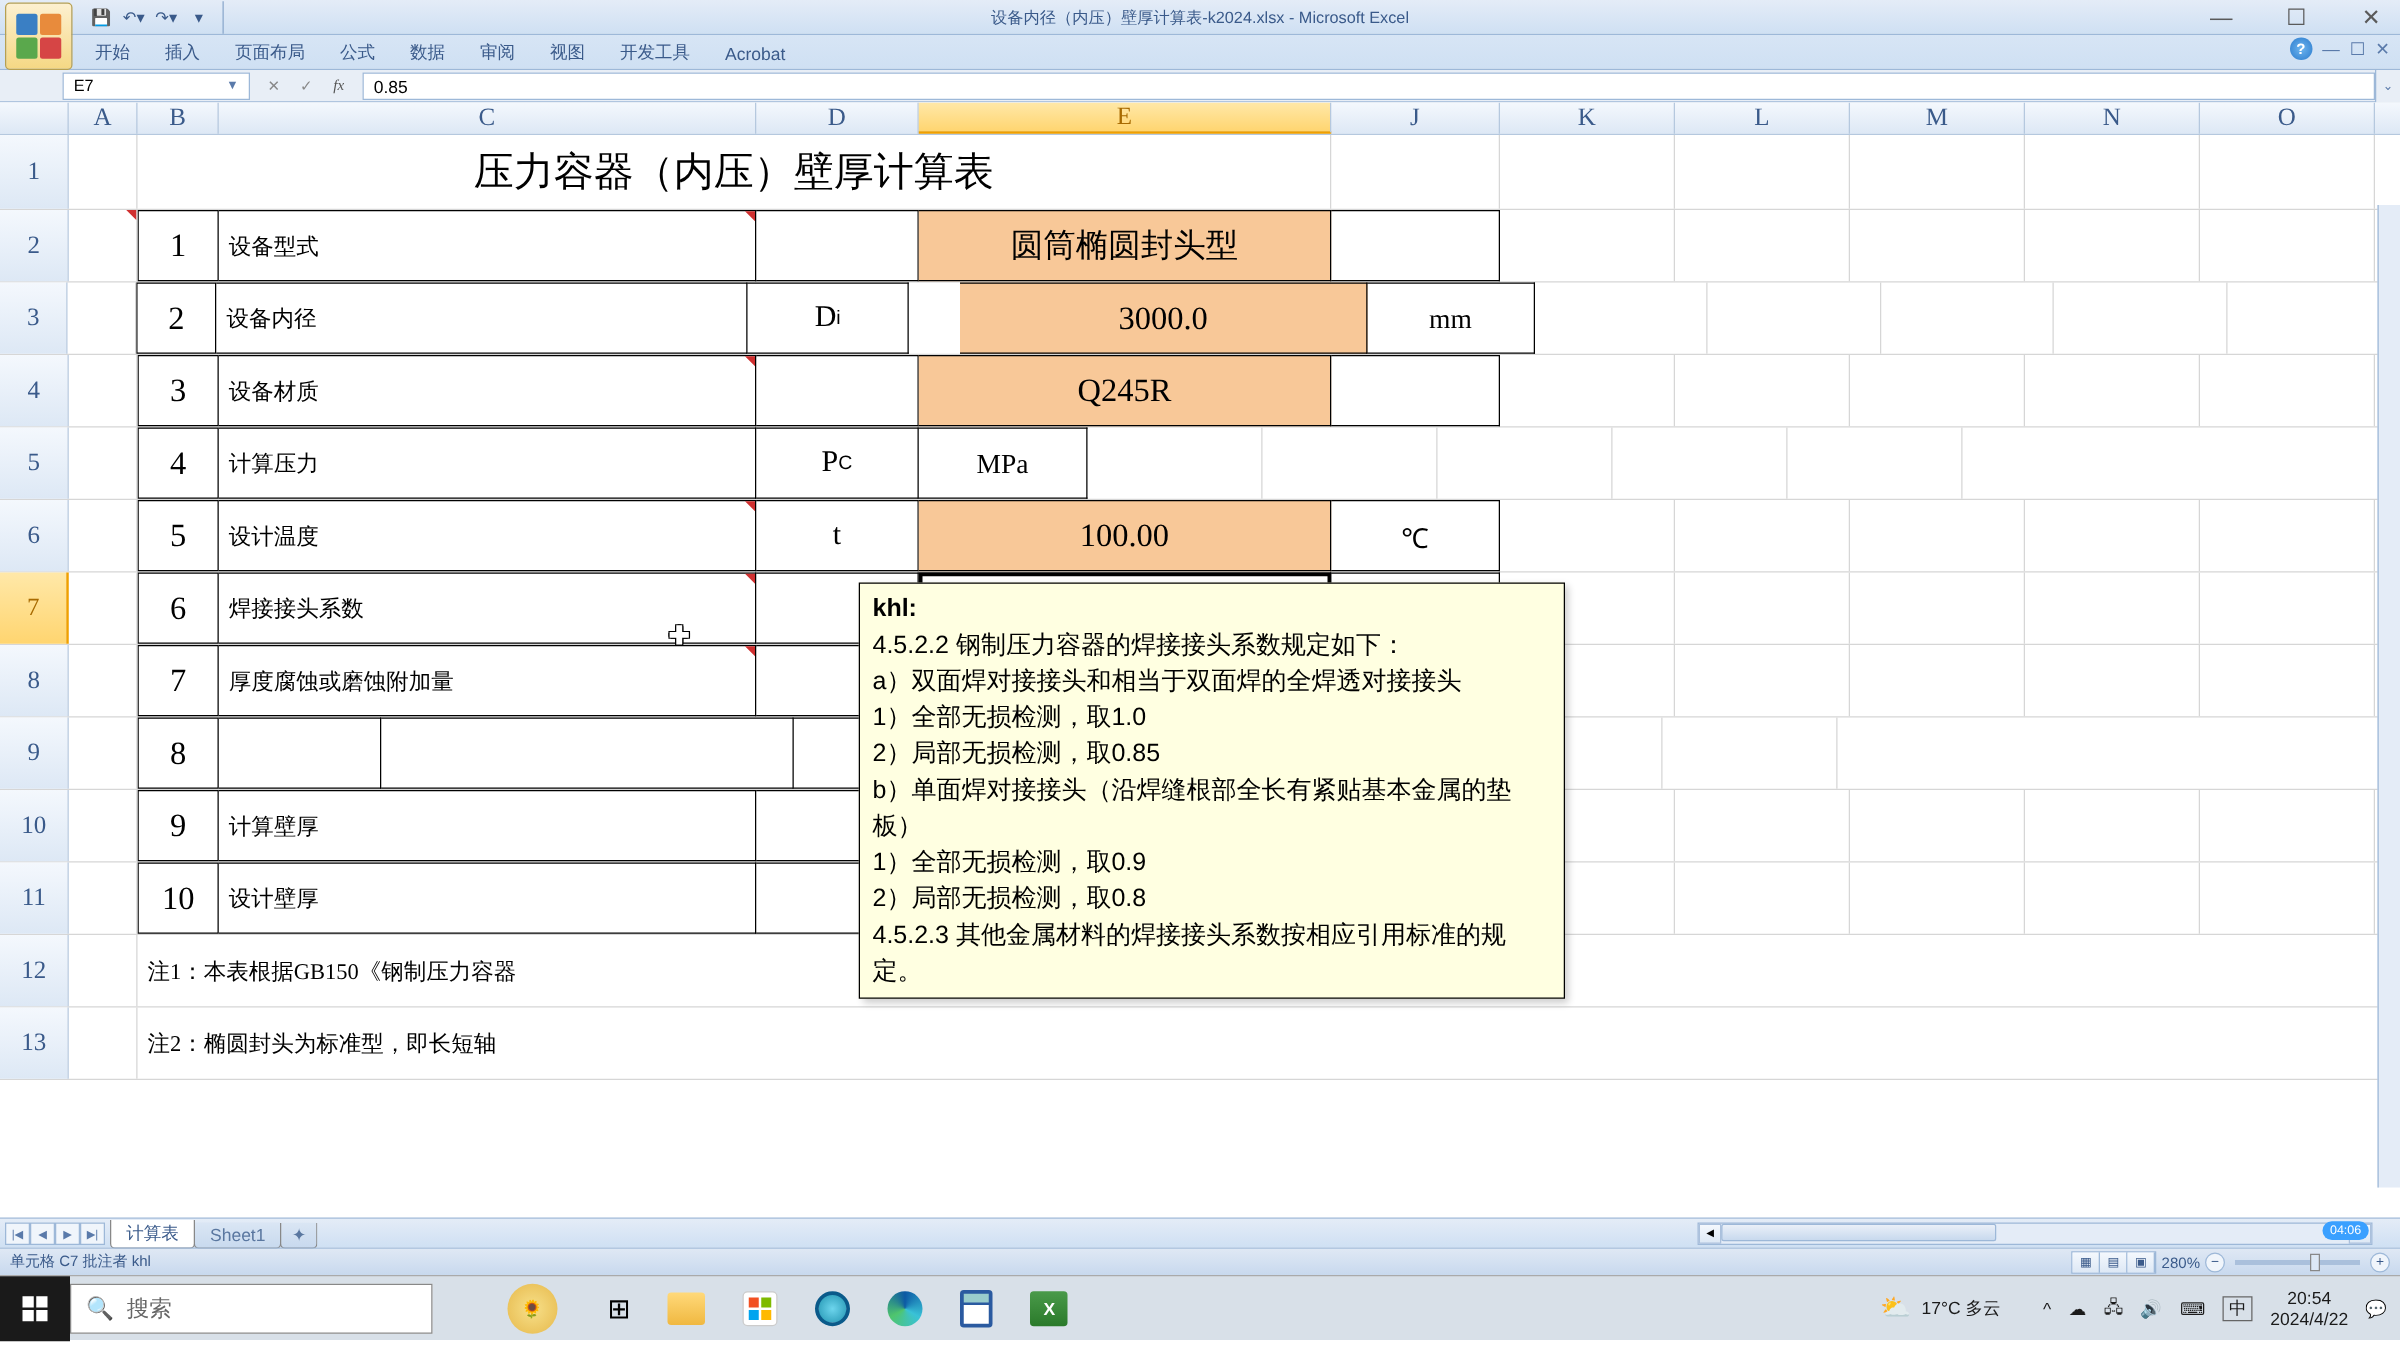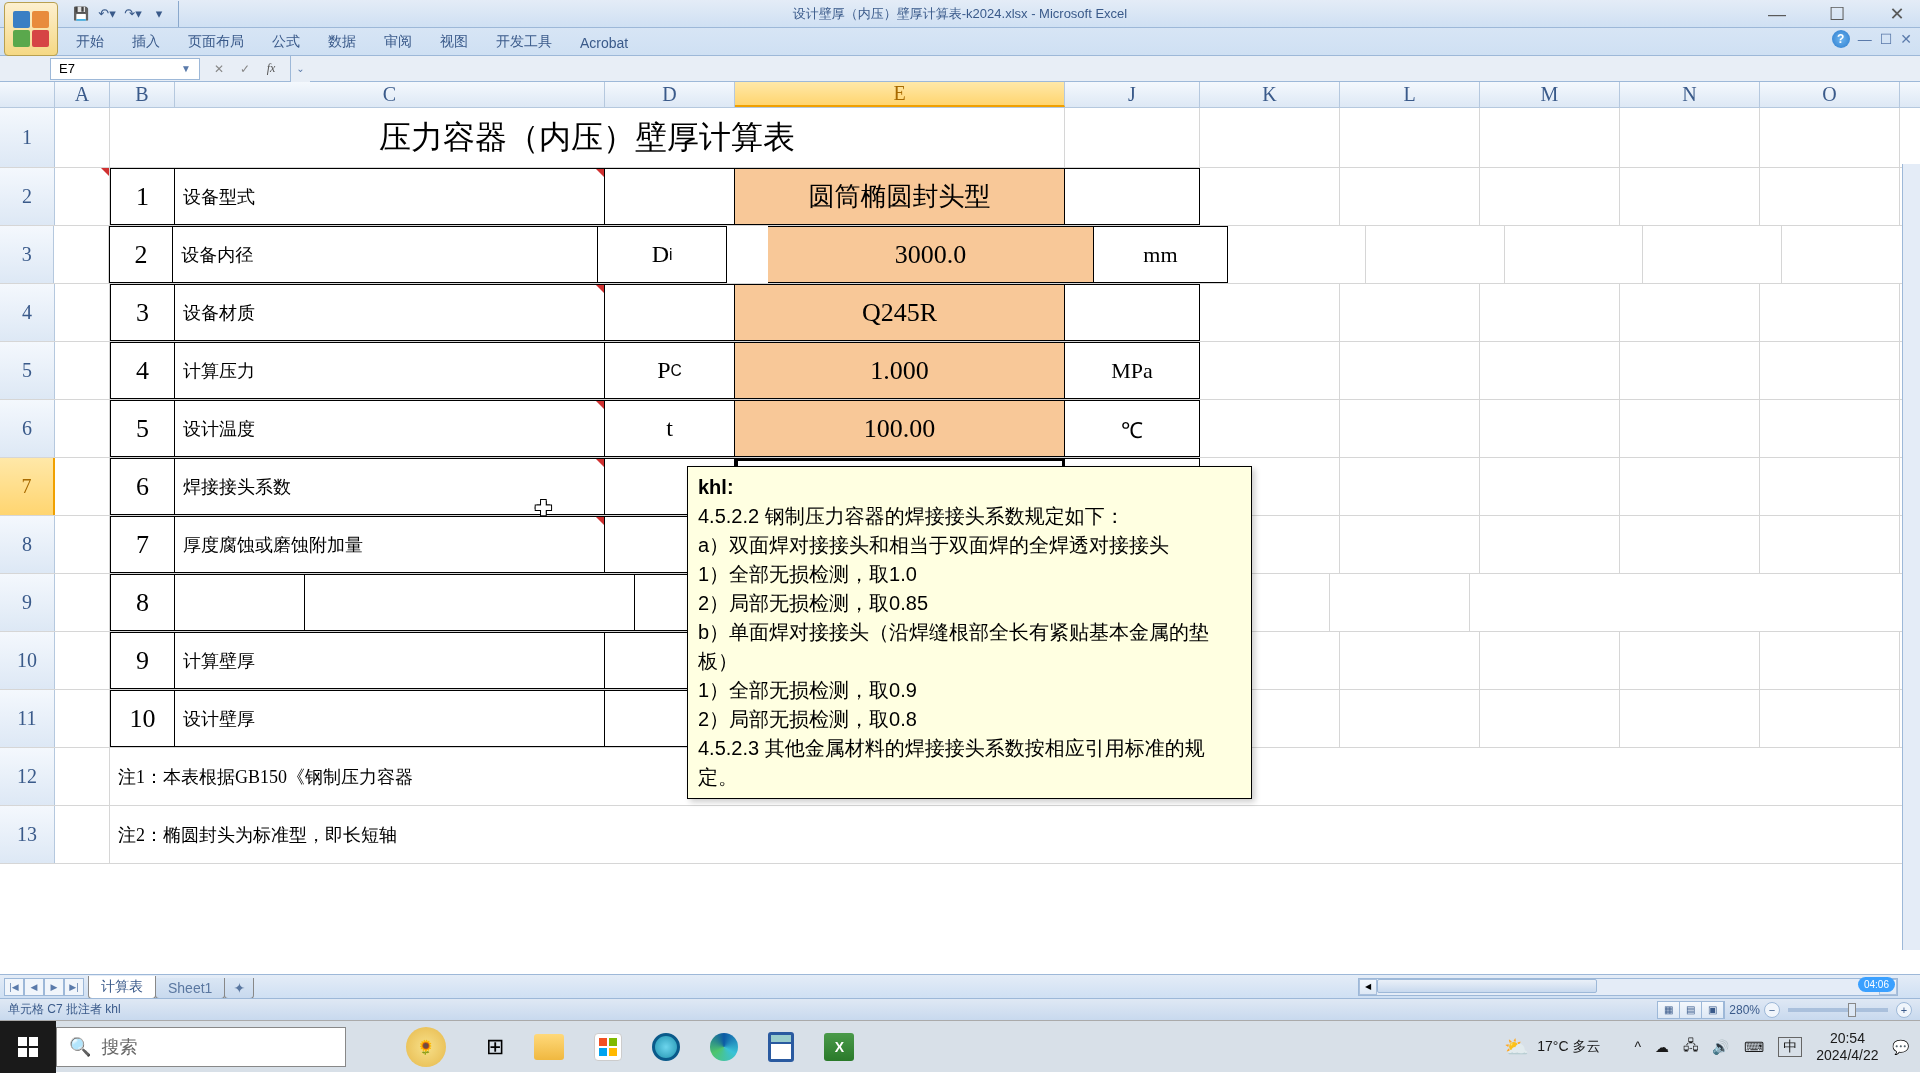--- a/index.html
+++ b/index.html
@@ -115,21 +115,21 @@
         <div></div>
       </div>
   </div>
   <div class="qat">
     <div class="qat-btn">💾</div>
     <div class="qat-btn">↶▾</div>
     <div class="qat-btn">↷▾</div>
     <div class="qat-btn">▾</div>
     <div class="qat-sep"></div>
   </div>
-  <div class="title-center">设计壁厚（内压）壁厚计算表-k2024.xlsx - Microsoft Excel</div>
+  <div class="title-center">设备内径（内压）壁厚计算表-k2024.xlsx - Microsoft Excel</div>
   <div class="win-controls">
     <div class="win-btn">—</div>
     <div class="win-btn">☐</div>
     <div class="win-btn">✕</div>
   </div>
 </div>
 
 <div class="ribbon">
   <div class="rtab">开始</div>
   <div class="rtab">插入</div>
@@ -151,20 +151,23 @@
 <div class="formula-bar">
   <div class="name-box">
     <span>E7</span>
     <span class="name-box-dd">▼</span>
   </div>
   <div class="fb-btns">
     <div class="fb-btn">✕</div>
     <div class="fb-btn">✓</div>
     <div class="fb-btn fx">fx</div>
   </div>
+  <div class="formula-input">
+    <span>0.85</span>
+  </div>
   <div class="fb-expand">⌄</div>
 </div>
 
 <div class="grid-wrap">
   <div class="col-headers">
     <div class="corner"></div>
     <div class="ch cA">A</div>
     <div class="ch cB">B</div>
     <div class="ch cC">C</div>
     <div class="ch cD">D</div>
@@ -235,21 +238,20 @@
           <div class="cell cM"></div>
           <div class="cell cN"></div>
           <div class="cell cO"></div>
         </div>
         <div class="row r-std">
           <div class="rh">5</div>
           <div class="cell cA cell-rel"></div>
           <div class="cell cB num-cell tbl-b-l tbl-b-r" style="border-width: 1px; border-style: solid; border-color: rgb(0, 0, 0);">4</div>
           <div class="cell cC txt-cell cell-rel" style="border-top: 1px solid rgb(0, 0, 0); border-bottom: 1px solid rgb(0, 0, 0); border-right: 1px solid rgb(0, 0, 0);">计算压力</div>
           <div class="cell cD sym-cell" style="border-top: 1px solid rgb(0, 0, 0); border-bottom: 1px solid rgb(0, 0, 0); border-right: 1px solid rgb(0, 0, 0);">P<span class="sub">C</span></div>
-          <div class="cell cE val-cell" style="border-top: 1px solid rgb(0, 0, 0); border-bottom: 1px solid rgb(0, 0, 0); border-right: 1px solid rgb(0, 0, 0);">1.000</div>
           <div class="cell cJ unit-cell" style="border-top: 1px solid rgb(0, 0, 0); border-bottom: 1px solid rgb(0, 0, 0); border-right: 1px solid rgb(0, 0, 0);">MPa</div>
           <div class="cell cK"></div>
           <div class="cell cL"></div>
           <div class="cell cM"></div>
           <div class="cell cN"></div>
           <div class="cell cO"></div>
         </div>
         <div class="row r-std">
           <div class="rh">6</div>
           <div class="cell cA cell-rel"></div>

